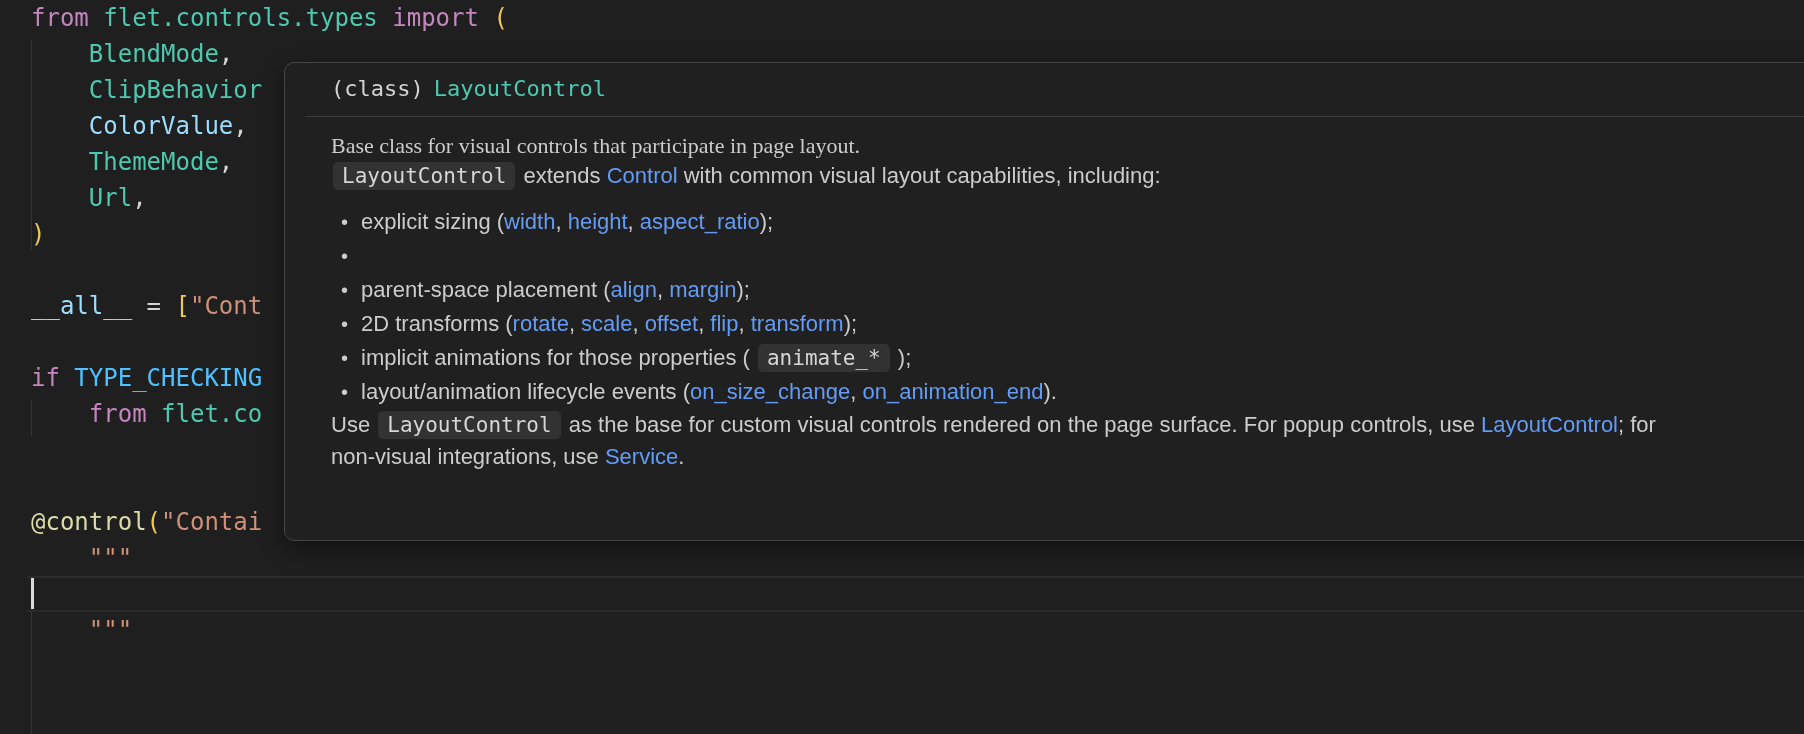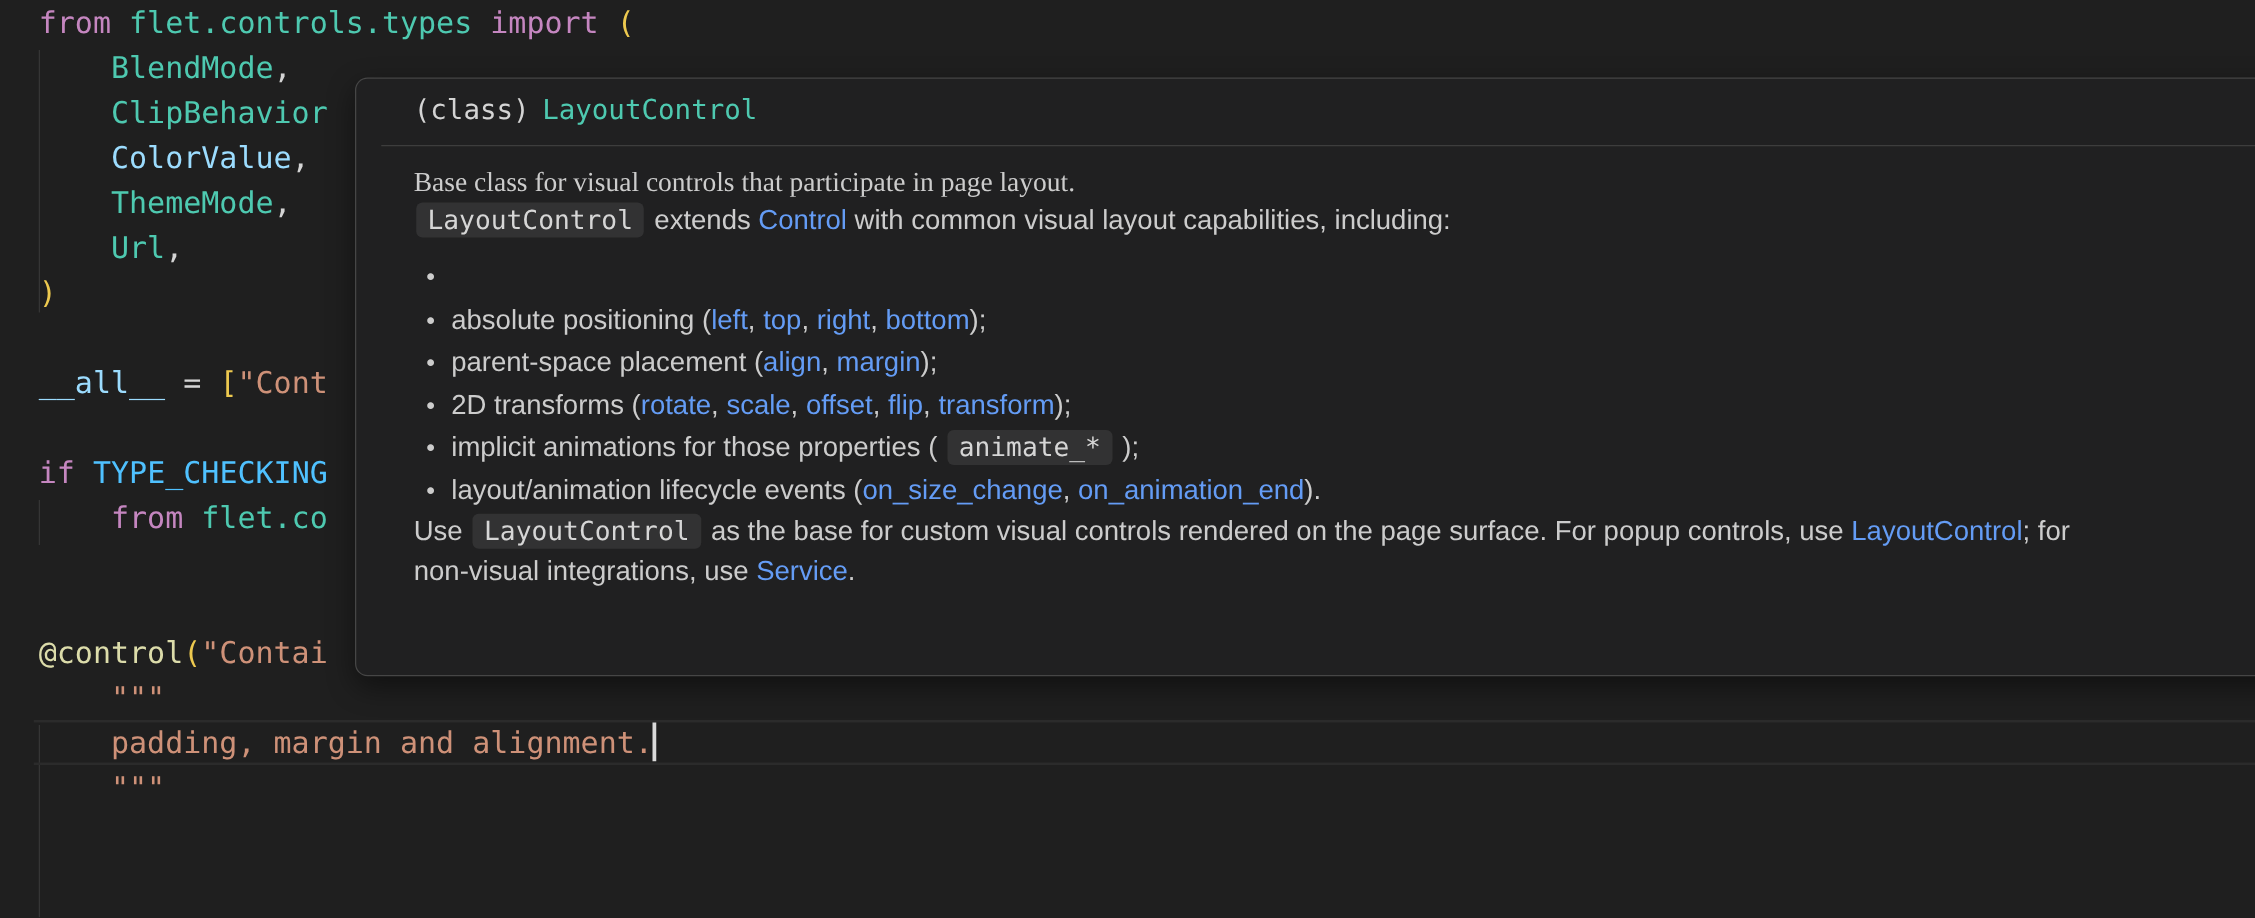--- a/index.html
+++ b/index.html
@@ -97,38 +97,38 @@
       <div class="code-line"><span class="tk-br">)</span></div>
       <div class="code-line"></div>
       <div class="code-line"><span class="tk-var">__all__</span><span class="tk-pl"> = </span><span class="tk-br">[</span><span class="tk-str">"Cont</span></div>
       <div class="code-line"></div>
       <div class="code-line"><span class="tk-kw">if</span><span class="tk-pl"> </span><span class="tk-const">TYPE_CHECKING</span></div>
       <div class="code-line"><span class="tk-pl">    </span><span class="tk-kw">from</span><span class="tk-pl"> </span><span class="tk-ty">flet.co</span></div>
       <div class="code-line"></div>
       <div class="code-line"></div>
       <div class="code-line"><span class="tk-dec">@control</span><span class="tk-br">(</span><span class="tk-str">"Contai</span></div>
       <div class="code-line"><span class="tk-str">    """</span></div>
-      <div class="code-line current"><span class="tk-str">    padding, margin and alignment.</span><span class="cursor"></span></div>
+      <div class="code-line current"><span class="cursor"></span></div>
       <div class="code-line"><span class="tk-str">    """</span></div>
       <div class="code-line"></div>
     </div>
 </div>
 
 <div class="hover-tooltip">
   <div class="hover-header"><span class="hh-kind">(class)</span><span class="hh-name">LayoutControl</span></div>
   <div class="hover-body">
     <p class="p-intro">Base class for visual controls that participate in page layout.</p>
     <p class="p-extends"><span class="code-chip">LayoutControl</span><span> extends </span><span class="doc-link">Control</span><span> with common visual layout capabilities, including:</span></p>
     <ul class="doc-list">
         <li>
           <span class="bullet-dot">•</span>
+          <span><span>explicit sizing (</span><span class="doc-link">width</span><span>, </span><span class="doc-link">height</span><span>, </span><span class="doc-link">aspect_ratio</span><span>);</span></span>
         </li>
         <li>
           <span class="bullet-dot">•</span>
-          <span><span>absolute positioning (</span><span class="doc-link">left</span><span>, </span><span class="doc-link">top</span><span>, </span><span class="doc-link">right</span><span>, </span><span class="doc-link">bottom</span><span>);</span></span>
         </li>
         <li>
           <span class="bullet-dot">•</span>
           <span><span>parent-space placement (</span><span class="doc-link">align</span><span>, </span><span class="doc-link">margin</span><span>);</span></span>
         </li>
         <li>
           <span class="bullet-dot">•</span>
           <span><span>2D transforms (</span><span class="doc-link">rotate</span><span>, </span><span class="doc-link">scale</span><span>, </span><span class="doc-link">offset</span><span>, </span><span class="doc-link">flip</span><span>, </span><span class="doc-link">transform</span><span>);</span></span>
         </li>
         <li>

